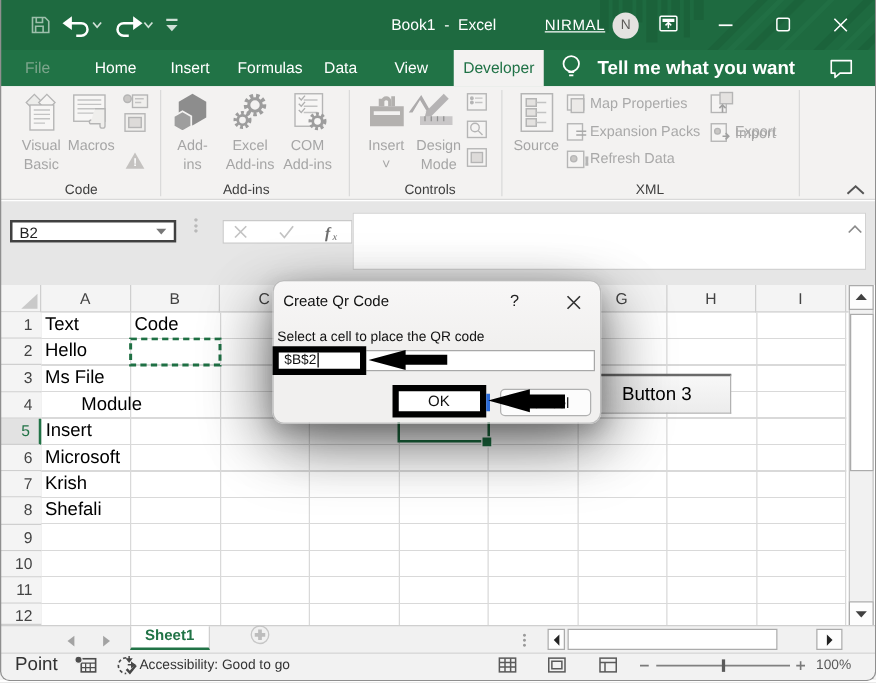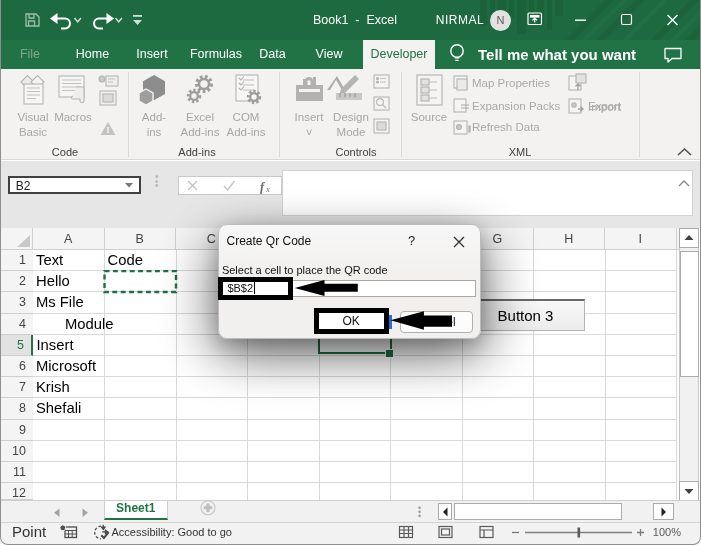--- a/index.html
+++ b/index.html
@@ -83,21 +83,21 @@
 
       <rect x="575" y="19.5" width="11" height="1.4" fill="#fff"></rect>
 
       <rect x="621.5" y="14.5" width="10" height="10" rx="1.5" stroke="#fff" stroke-width="1.2" fill="none"></rect>
 
       <g stroke="#fff" stroke-width="1.3">
         <path d="M667.5,15 l10,10 M677.5,15 l-10,10"></path>
       </g>
     </svg>
     <div class="abs" style="left:290px;top:0;width:130px;height:40px;line-height:40px;color:#fff;font-size:12.5px;text-align:center;">Book1&nbsp; -&nbsp; Excel</div>
-    <div class="abs" style="left:410px;top:0;width:100px;height:40px;line-height:40px;color:#fff;font-size:12px;text-align:center;letter-spacing:0.5px;">NIRMAL</div>
+    <div class="abs" style="left:410px;top:0;width:100px;height:40px;line-height:40px;color:#fff;font-size:12px;text-align:center;letter-spacing:0.5px;text-decoration:underline;">NIRMAL</div>
     <div class="abs" style="left:490px;top:10px;width:21px;height:21px;border-radius:50%;background:#e4e2e0;color:#5f5c5a;font-size:11px;text-align:center;line-height:21px;">N</div>
   </div>
   <div class="abs" id="tabrow">
     <div class="tabtxt" style="left:10px;width:40px;color:#7da68d;">File</div>
     <div class="tabtxt" style="left:72px;width:41px;">Home</div>
     <div class="tabtxt" style="left:133px;width:38px;">Insert</div>
     <div class="tabtxt" style="left:186px;width:60px;">Formulas</div>
     <div class="tabtxt" style="left:253px;width:39px;">Data</div>
     <div class="tabtxt" style="left:310px;width:38px;">View</div>
     <div class="abs" style="left:363px;top:0;width:72px;height:29px;background:#f3f2f1;color:#1f7246;font-size:12.5px;text-align:center;line-height:29px;">Developer</div>
@@ -253,21 +253,21 @@
     <div class="abs rlab" style="left:284px;top:41px;width:50px;">Insert<br>˅</div>
     <div class="abs rlab" style="left:326px;top:41px;width:50px;">Design<br>Mode</div>
     <div class="abs rlab" style="left:404px;top:41px;width:50px;">Source</div>
     <div class="abs rlab2" style="left:472px;top:8px;">Map Properties</div>
     <div class="abs rlab2" style="left:472px;top:30.5px;">Expansion Packs</div>
     <div class="abs rlab2" style="left:472px;top:52px;">Refresh Data</div>
     <div class="abs rlab2" style="left:588px;top:8px;margin-top:24px;">Import</div>
     <div class="abs rlab2" style="left:588px;top:30.5px;">Export</div>
     <div class="abs glab" style="left:40px;width:50px;">Code</div>
     <div class="abs glab" style="left:172px;width:50px;">Add-ins</div>
-    <div class="abs glab" style="left:330px;width:52px;">Controls</div>
+    <div class="abs glab" style="left:318px;width:52px;">Controls</div>
     <div class="abs glab" style="left:495px;width:50px;">XML</div>
   </div>
   <div class="abs" id="formularow">
     <div class="abs" style="left:7.7px;top:14.7px;width:133.5px;height:18px;background:#fff;border:2px solid #404040;font-size:12px;color:#222;line-height:16px;padding-left:6px;">B2</div>
     <svg width="20" height="12" style="position:absolute;left:122px;top:18px;">
         <path d="M3,4 l4,4.5 l4,-4.5 z" fill="#777"></path>
       </svg>
     <div class="abs" style="left:155px;top:10px;width:6px;height:30px;color:#b9b9b9;font-size:10px;line-height:4.5px;padding-top:4px;">•<br>•<br>•</div>
     <div class="abs" style="left:177.6px;top:14.7px;width:104.8px;height:19px;background:#fff;border:1px solid #c9c9c9;"></div>
     <svg width="110" height="20" style="position:absolute;left:177.6px;top:14.7px;">

